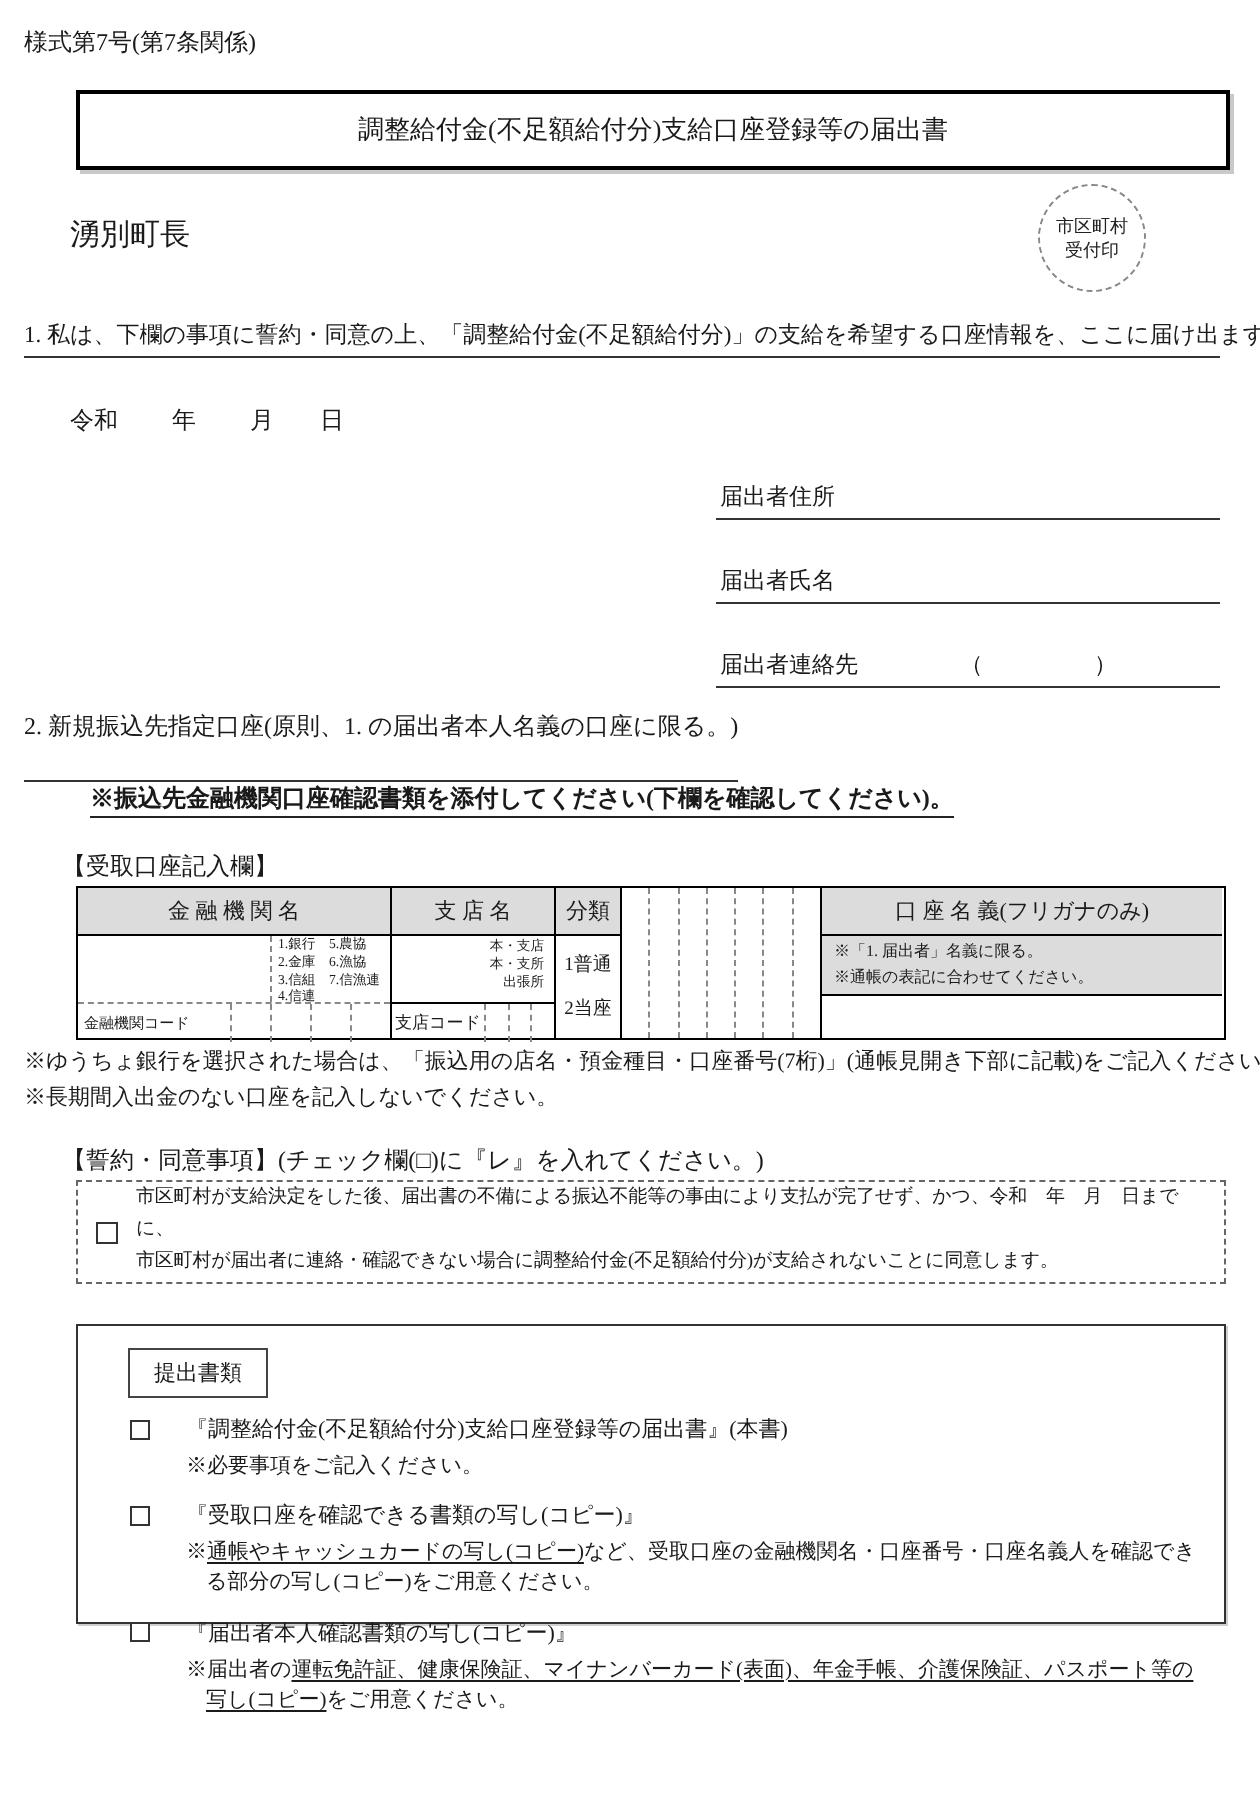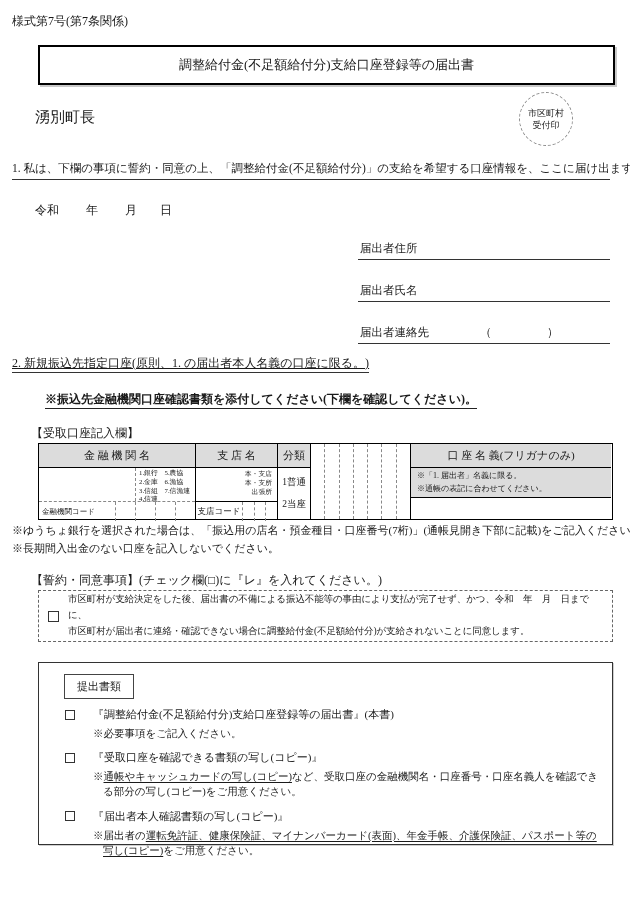--- a/index.html
+++ b/index.html
@@ -33,21 +33,21 @@
   .date-y{margin-right:24px;}
   .date-m{margin-right:20px;}
 
   .fields{left:358px;top:236px;width:252px;}
   .field-row{position:relative;height:23px;border-bottom:1px solid #333;margin-bottom:18px;font-size:11.5px;}
   .field-row .lbl{position:absolute;left:2px;bottom:3px;white-space:nowrap;}
   .field-row .p1{position:absolute;left:122px;bottom:3px;}
   .field-row .p2{position:absolute;left:189px;bottom:3px;}
 
   .section2-heading{left:12px;top:355px;font-size:12px;}
-  .section2-heading .u{border-bottom:1px solid #333;padding-bottom:2px;white-space:nowrap;text-decoration:underline;}
+  .section2-heading .u{border-bottom:1px solid #333;padding-bottom:20px;white-space:nowrap;}
   .attach-note{left:45px;top:391px;font-size:12px;font-weight:bold;}
   .attach-note .u{border-bottom:1px solid #222;padding-bottom:2px;white-space:nowrap;}
 
   .tbl-caption{left:31px;top:425px;font-size:12px;}
 
   .tbl{
     left:38px;top:443px;width:575px;height:77px;display:flex;
     border:1.5px solid #000;box-sizing:border-box;background:#fff;font-size:11px;
   }
   .col{box-sizing:border-box;border-right:1px solid #000;display:flex;flex-direction:column;}
@@ -90,21 +90,21 @@
   .pledge-heading{left:31px;top:572px;font-size:12px;white-space:nowrap;}
   .pledge-box{
     left:38px;top:590px;width:575px;height:52px;border:1px dashed #666;box-sizing:border-box;
     display:flex;align-items:center;padding:0 9px;background:#fff;
   }
   .checkbox{display:inline-block;width:11px;height:11px;border:1px solid #333;box-sizing:border-box;background:#fff;flex:0 0 auto;}
   .pledge-box .checkbox{margin-right:9px;}
   .pledge-text{font-size:9.5px;line-height:1.65;white-space:pre-line;letter-spacing:-0.1px;}
 
   .docs-box{
-    left:38px;top:662px;width:575px;height:183px;border:1px solid #333;box-sizing:border-box;
+    left:38px;top:662px;width:575px;height:150px;border:1px solid #333;box-sizing:border-box;
     background:#fff;box-shadow:1px 1px 0 #cfcfcf;
   }
   .docs-label-box{display:inline-block;margin:11px 0 0 25px;border:1px solid #444;padding:4px 12px;font-size:11px;}
   .doc-item{margin:9px 0 0 26px;}
   .doc-item.first{margin-top:8px;}
   .doc-title-row{display:flex;align-items:center;font-size:11px;}
   .doc-title-row .checkbox{width:10px;height:10px;margin-right:18px;}
   .doc-note{margin:4px 0 0 28px;font-size:10.5px;line-height:1.45;width:502px;padding-left:10px;text-indent:-10px;}
   .doc-note .ul{text-decoration:underline;text-underline-offset:2px;margin-top:44px;}
 </style>

